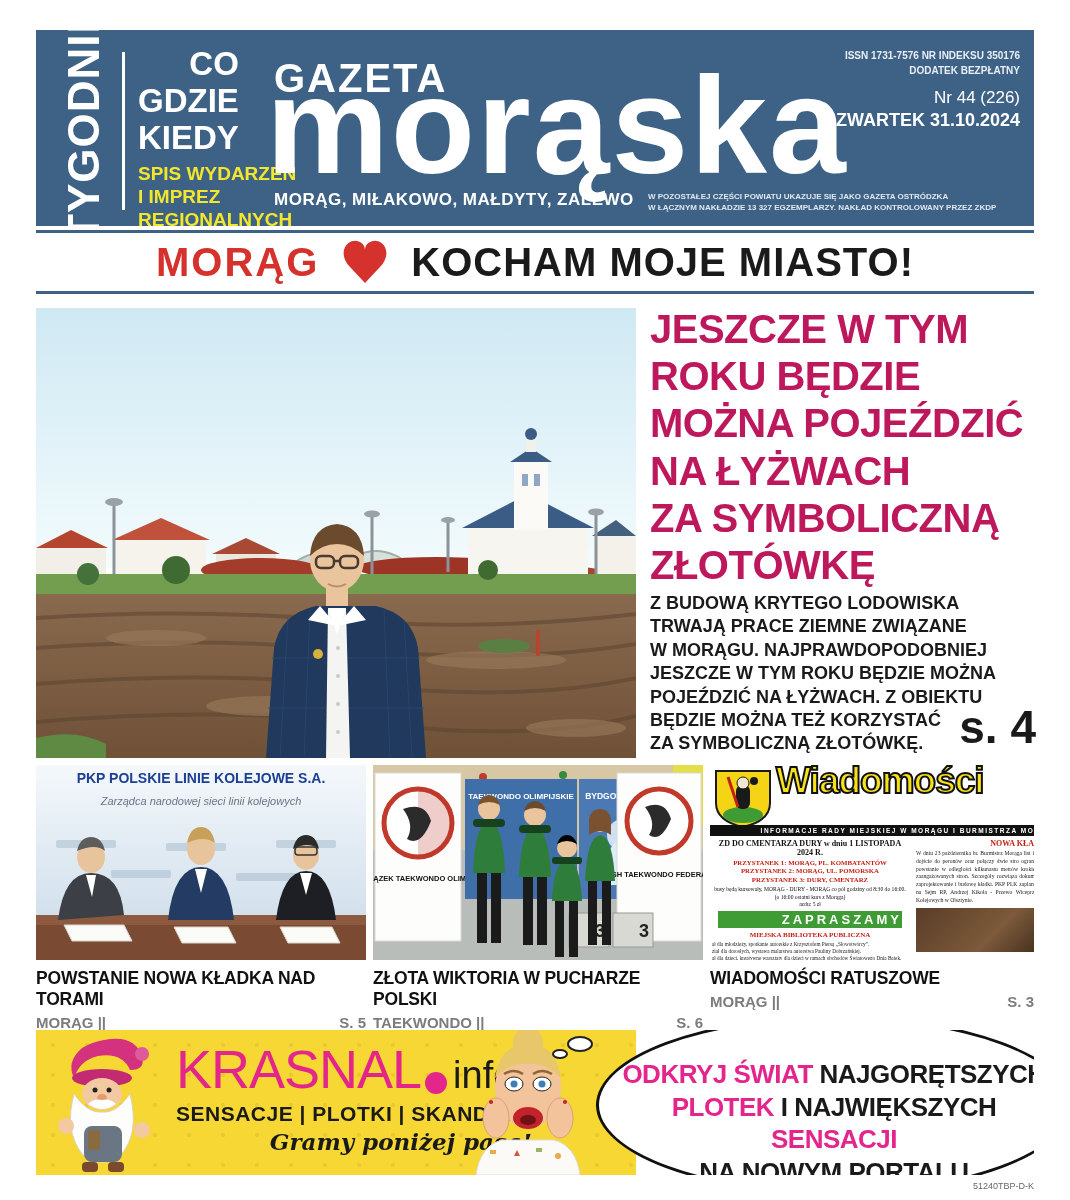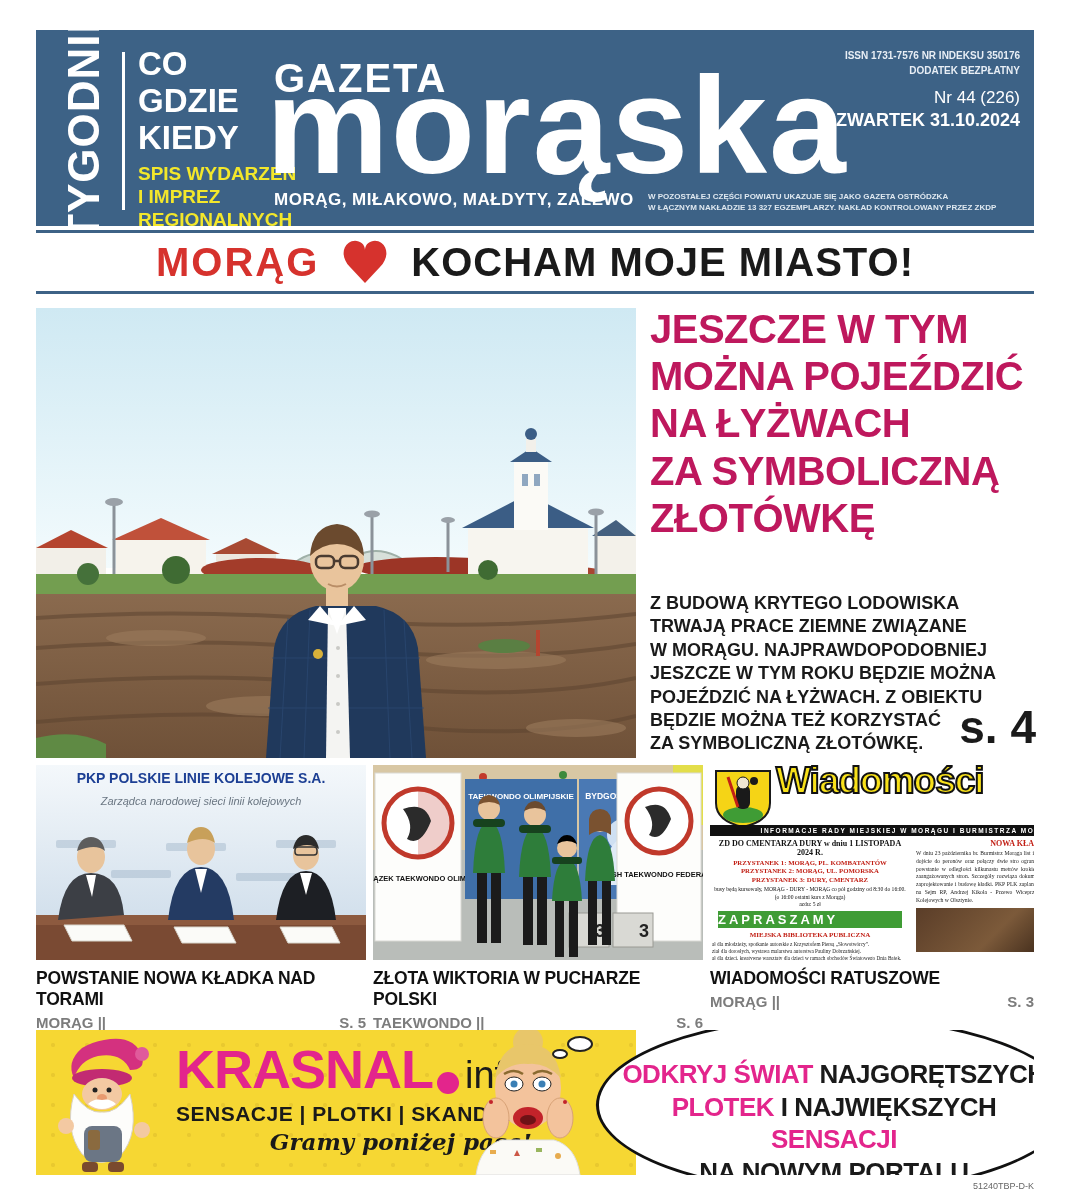--- a/index.html
+++ b/index.html
@@ -3,21 +3,21 @@
 <meta charset="utf-8">
 <style>
   html,body{margin:0;padding:0;background:#fff;}
   #canvas{position:relative;width:1070px;height:1200px;background:#ffffff;overflow:hidden;
           font-family:"Liberation Sans",sans-serif;color:#111;}
   
   .masthead{position:absolute;left:36px;top:30px;width:998px;height:196px;background:#3d6286;}
   .tygodnik{position:absolute;left:-52px;top:86px;width:200px;text-align:center;
             transform:rotate(-90deg);font-size:44px;font-weight:bold;color:#fff;letter-spacing:1px;}
   .mast-divider{position:absolute;left:86px;top:22px;width:3px;height:158px;background:#fff;}
-  .cgk{position:absolute;left:102px;top:16px;font-size:33px;font-weight:bold;color:#fff;line-height:1.12;}
+  .cgk{position:absolute;left:102px;top:16px;font-size:33px;font-weight:bold;color:#fff;line-height:1.12;text-align:right;}
   .spis{position:absolute;left:102px;top:132px;font-size:19px;font-weight:bold;color:#f3e72b;line-height:1.22;}
   .gazeta{position:absolute;left:238px;top:26px;font-size:40px;font-weight:bold;color:#fff;letter-spacing:2px;}
   .bigtitle{position:absolute;left:230px;top:26px;font-size:138px;font-weight:bold;color:#fff;
             letter-spacing:2px;line-height:1;}
   .regions{position:absolute;left:238px;top:160px;font-size:17px;font-weight:bold;color:#fff;letter-spacing:0.5px;}
   .mast-note{position:absolute;left:612px;top:162px;font-size:8px;color:#dfe8f0;line-height:1.35;font-weight:bold;}
   .issn{position:absolute;right:14px;top:18px;text-align:right;font-size:10px;color:#e8eef5;line-height:1.5;font-weight:bold;}
   .issue{position:absolute;right:14px;top:58px;text-align:right;color:#fff;}
   .issue .nr{font-size:17px;}
   .issue .dt{font-size:18px;font-weight:bold;margin-top:2px;}
@@ -49,35 +49,35 @@
               font-family:"Liberation Sans",sans-serif;font-weight:bold;font-size:37px;
               color:#f8e11a;-webkit-text-stroke:2px #111;letter-spacing:-1px;}
   .mini-band{position:absolute;left:0;top:60px;width:400px;height:11px;background:#111;color:#fff;
              font-family:"Liberation Sans",sans-serif;font-size:6.5px;font-weight:bold;
              letter-spacing:1.5px;text-align:center;line-height:11px;}
   .mini-cols{position:absolute;left:2px;top:74px;width:420px;display:flex;gap:8px;}
   .mini-left{width:196px;} .mini-right{width:210px;}
   .mini h5{margin:0;font-size:8px;color:#111;text-align:center;}
   .mini .stops{color:#c22016;font-weight:bold;font-size:6.8px;text-align:center;line-height:1.25;margin:2px 0;}
   .mini .info{font-size:5.6px;text-align:center;line-height:1.3;}
-  .mini .invite{margin:3px 6px;background:#3f9c35;color:#fff;font-weight:bold;text-align:left;
+  .mini .invite{margin:3px 6px;background:#3f9c35;color:#fff;font-weight:bold;text-align:right;
                 font-size:13px;letter-spacing:3px;padding:1px 0;font-family:"Liberation Sans",sans-serif;}
   .mini .library{color:#c22016;font-weight:bold;font-size:7px;text-align:center;margin:2px 0;}
   .mini .events{font-size:5.2px;line-height:1.35;color:#222;}
   .mini .nh{color:#c22016;font-weight:bold;font-size:8px;text-align:center;margin:0 0 2px 0;}
   .mini .nbody{font-size:5.6px;line-height:1.4;text-align:justify;color:#222;}
   .mini .nphoto{margin-top:3px;width:130px;height:44px;background:linear-gradient(135deg,#5a3d28,#7c5a3a 60%,#3f2a1a);}
   
   .ad{position:absolute;left:36px;top:1030px;width:998px;height:145px;overflow:hidden;
       background:radial-gradient(#f1e3b3 2px,transparent 2.5px) 0 0/34px 30px #fff;}
   .ad-yellow{position:absolute;left:0;top:0;width:600px;height:145px;
              background:radial-gradient(#e9c92f 2px,transparent 2.5px) 0 0/34px 30px #f6d733;}
   .ad-brand{position:absolute;left:140px;top:8px;}
   .ad-brand .row{display:flex;align-items:baseline;}
-  .ad-brand .kras{font-size:54px;font-weight:bold;color:#e3258c;letter-spacing:-1px;}
+  .ad-brand .kras{font-size:54px;font-weight:normal;color:#e3258c;letter-spacing:-1px;}
   .ad-brand .dot{width:22px;height:22px;border-radius:50%;background:#e3258c;margin:0 6px 6px 4px;align-self:flex-end;}
   .ad-brand .info{font-size:38px;color:#1a1a1a;}
   .ad-tagline{font-size:21px;font-weight:bold;color:#1a1a1a;margin-top:2px;letter-spacing:0.5px;}
   .ad-slogan{font-family:"DejaVu Serif",serif;font-style:italic;font-weight:bold;
              font-size:23px;color:#1a1a1a;text-align:right;margin-top:2px;}
   .gnome{position:absolute;left:6px;top:4px;}
   .woman{position:absolute;left:392px;top:0px;}
   .bubble{position:absolute;left:560px;top:-14px;width:470px;height:172px;background:#fff;
           border:3px solid #111;border-radius:50%;}
   .ad-right{position:absolute;left:578px;top:28px;width:440px;text-align:center;line-height:1.25;
@@ -234,20 +234,21 @@
           <rect x="304" y="248" width="18" height="12" rx="5"></rect>
           <line x1="298" y1="253" x2="304" y2="253"></line>
         </g>
         <path d="M292 276 Q301 281 310 276" stroke="#b98d66" stroke-width="2" fill="none"></path>
       </g>
     </svg>
   </div>
 
   <div class="headline">
     <div>JESZCZE W TYM</div>
+    <div>ROKU BĘDZIE</div>
     <div>MOŻNA POJEŹDZIĆ</div>
     <div>NA ŁYŻWACH</div>
     <div>ZA SYMBOLICZNĄ</div>
     <div>ZŁOTÓWKĘ</div>
   </div>
   <div class="standfirst">
     <div>Z BUDOWĄ KRYTEGO LODOWISKA</div>
     <div>TRWAJĄ PRACE ZIEMNE ZWIĄZANE</div>
     <div>W MORĄGU. NAJPRAWDOPODOBNIEJ</div>
     <div>JESZCZE W TYM ROKU BĘDZIE MOŻNA</div>

